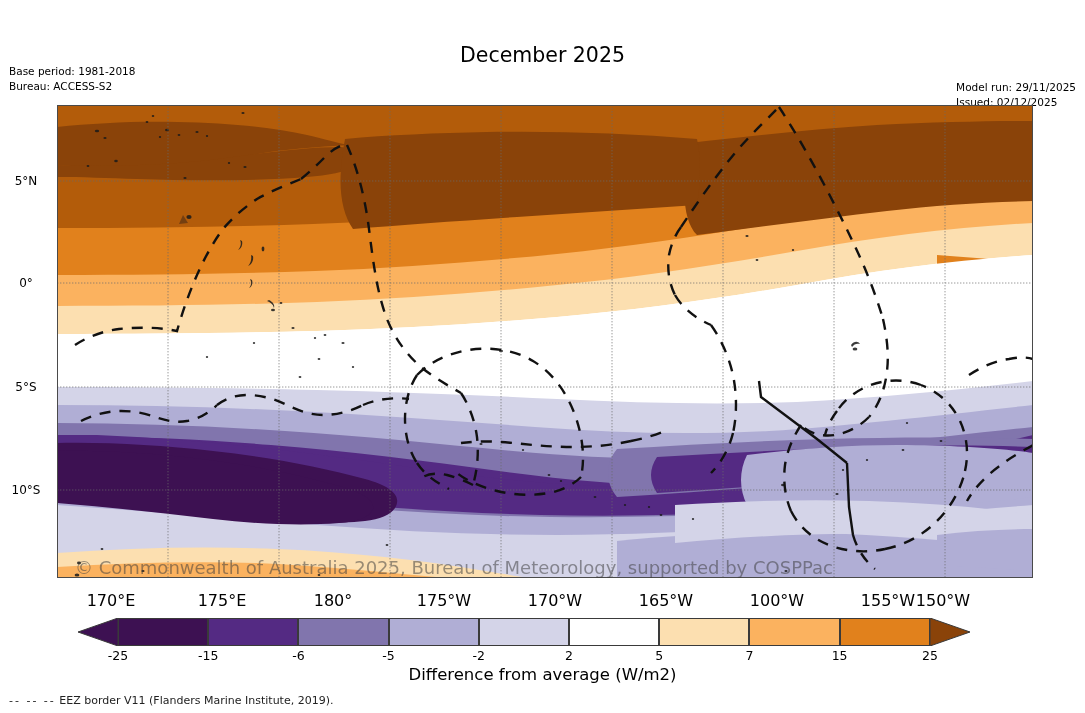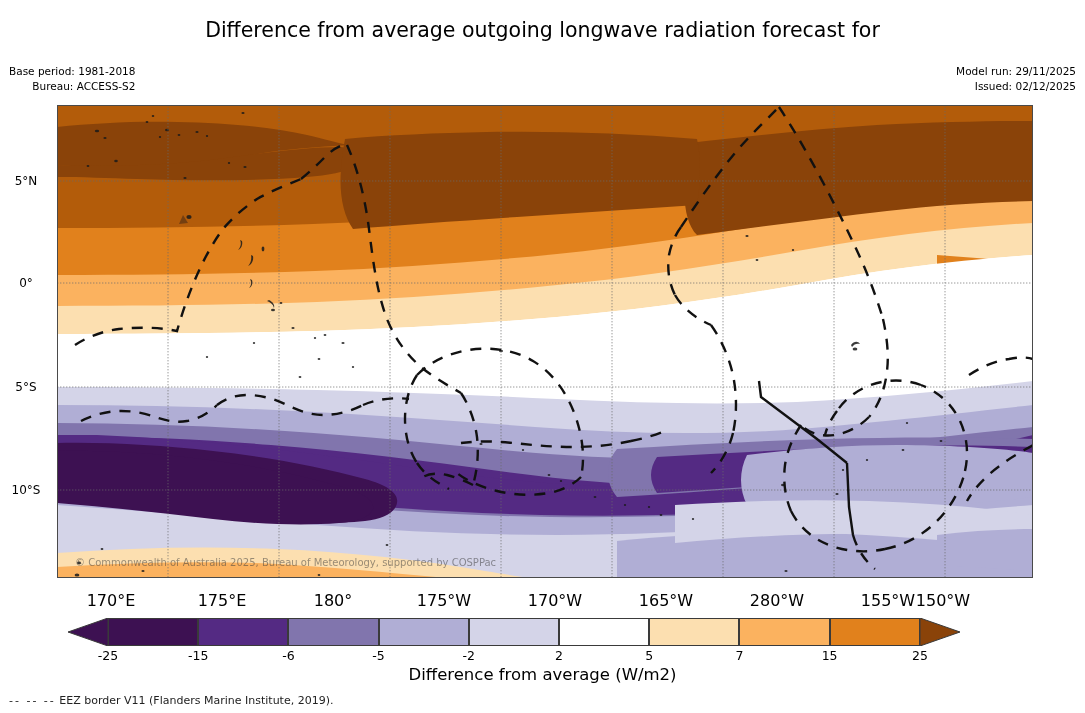--- a/index.html
+++ b/index.html
@@ -6,63 +6,64 @@
   body{
     width:1085px;height:713px;background:#ffffff;
     font-family:"DejaVu Sans","Liberation Sans",sans-serif;
     overflow:hidden;position:relative;
   }
   .title{
     position:absolute;left:0;top:18px;width:1085px;text-align:center;
     font-size:20.5px;color:#000;line-height:25px;
   }
   .meta{position:absolute;font-size:10.5px;color:#000;line-height:15px;}
-  .meta-left{left:9px;top:64px;text-align:right;}
-  .meta-right{right:9px;top:64px;text-align:right;}
+  .meta-left{left:9px;top:64px;text-align:left;}
+  .meta-right{right:9px;top:80px;text-align:left;}
 
   
   #map{
     position:absolute;left:57px;top:105px;width:976px;height:473px;
     overflow:hidden;background:#ffffff;
   }
   #map svg{display:block;}
   .grid-line{stroke:#6b6b6b;stroke-width:.8;stroke-dasharray:1.4 1.6;fill:none;opacity:.85;}
   .map-frame{
     position:absolute;left:57px;top:105px;width:976px;height:473px;
     border:1px solid #4a4a4a;box-sizing:border-box;pointer-events:none;
   }
   .eez{fill:none;stroke:#111;stroke-width:2.4;stroke-dasharray:11 9;stroke-linecap:butt;}
   .eez-solid{fill:none;stroke:#111;stroke-width:2.4;}
 
   
   .xtick{position:absolute;font-size:16px;color:#000;transform:translateX(-50%);top:591px;}
   .ytick{position:absolute;font-size:12px;color:#000;transform:translateY(-50%);text-align:center;width:46px;left:3px;}
 
   .watermark{
-    position:absolute;left:75px;top:557px;font-size:10px;
+    position:absolute;left:75px;top:557px;font-size:18px;
     color:rgba(60,60,60,.52);white-space:nowrap;
   }
 
   
-  #cbar{position:absolute;left:108px;top:618px;width:812px;height:28px;}
+  #cbar{position:absolute;left:118px;top:618px;width:812px;height:28px;}
   .cb-seg{position:absolute;top:0;height:28px;border:.8px solid #3a3a3a;box-sizing:border-box;}
   .cb-cap{position:absolute;top:0;width:40px;height:28px;}
   .cb-tick{position:absolute;top:30px;font-size:12.5px;color:#000;transform:translateX(-50%);}
   .cb-label{
     position:absolute;left:0;top:665px;width:1085px;text-align:center;
     font-size:16.5px;color:#000;
   }
   .footnote{position:absolute;left:9px;top:694px;font-size:11px;color:#222;}
   .fn-dash{letter-spacing:2px;}
 </style>
 </head>
 <body>
 
 <div class="title">
-  <span>Difference from average outgoing longwave radiation forecast for</span><br>
+  <br>
+  <span>December 2025</span>
 </div>
 
 <div class="meta meta-left">
   <div>Base period: 1981-2018</div>
   <div>Bureau: ACCESS-S2</div>
 </div>
 <div class="meta meta-right">
   <div>Model run: 29/11/2025</div>
   <div>Issued: 02/12/2025</div>
 </div>
@@ -313,21 +314,21 @@
 <div class="map-frame"></div>
 
 <div class="watermark">© Commonwealth of Australia 2025, Bureau of Meteorology, supported by COSPPac</div>
 
 <div class="xtick" style="left:111px">170°E</div>
 <div class="xtick" style="left:222px">175°E</div>
 <div class="xtick" style="left:333px">180°</div>
 <div class="xtick" style="left:444px">175°W</div>
 <div class="xtick" style="left:555px">170°W</div>
 <div class="xtick" style="left:666px">165°W</div>
-<div class="xtick" style="left:777px">280°W</div>
+<div class="xtick" style="left:777px">100°W</div>
 <div class="xtick" style="left:888px">155°W</div>
 <div class="xtick" style="left:943px">150°W</div>
 
 <div class="ytick" style="top:181px">5°N</div>
 <div class="ytick" style="top:283px">0°</div>
 <div class="ytick" style="top:387px">5°S</div>
 <div class="ytick" style="top:490px">10°S</div>
 
 <div id="cbar">
   <svg class="cb-cap" style="left:-40px;" viewBox="0 0 40 28" xmlns="http://www.w3.org/2000/svg">

